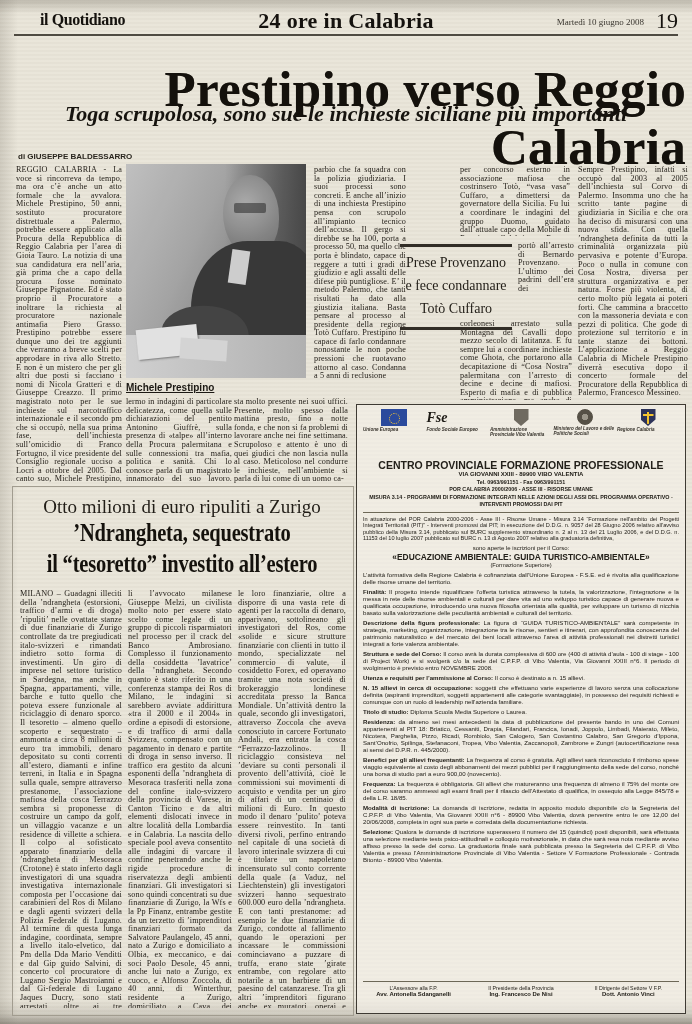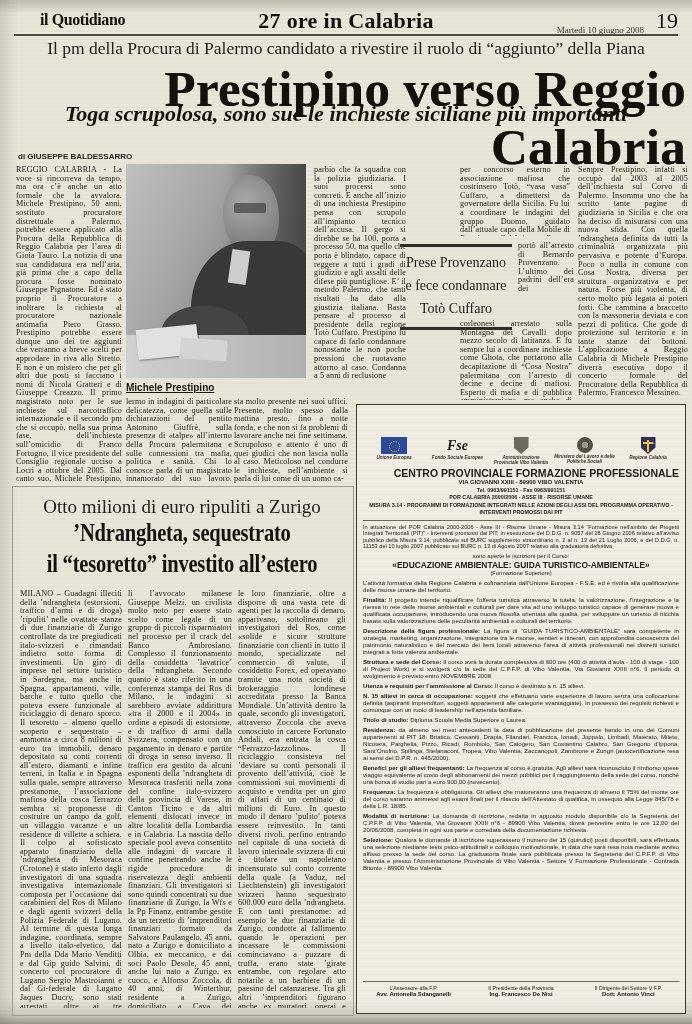--- a/index.html
+++ b/index.html
@@ -10,21 +10,21 @@
       linear-gradient(90deg, rgba(110,104,92,.22) 0, rgba(0,0,0,0) 18px),
       linear-gradient(270deg, rgba(110,104,92,.28) 0, rgba(0,0,0,0) 16px),
       linear-gradient(180deg, rgba(110,104,92,.35) 0, rgba(0,0,0,0) 14px),
       linear-gradient(0deg, rgba(90,85,75,.55) 0, rgba(90,85,75,.18) 10px, rgba(0,0,0,0) 26px);
     font-family:"Liberation Serif", serif;color:#26221c;padding-left:28px;}
   .abs{position:absolute;}
   
   .masthead{left:14px;top:8px;width:664px;height:26px;border-bottom:2px solid #4e4a41;}
   .brand{position:absolute;left:26px;top:3px;font-weight:bold;font-size:16px;letter-spacing:-0.4px;color:#15120e;}
   .section-title{position:absolute;left:0;right:0;top:0;text-align:center;font-weight:bold;font-size:22px;letter-spacing:.3px;color:#15120e;}
-  .dateline{position:absolute;right:34px;top:17px;font-size:9px;color:#3a362f;}
+  .dateline{position:absolute;right:34px;top:9px;font-size:9px;color:#3a362f;}
   .pageno{position:absolute;right:0;top:0;font-size:22px;color:#15120e;}
   
   .kicker{left:12px;top:38px;width:668px;text-align:center;font-size:17.5px;color:#211d17;}
   .headline{left:6px;top:60px;width:680px;text-align:right;font-weight:bold;font-size:51px;letter-spacing:.3px;color:#14110c;text-shadow:0 0 .5px rgba(20,15,5,.6);}
   .subhead{left:6px;top:101px;width:680px;text-align:center;font-weight:bold;font-style:italic;font-size:22px;color:#16130e;}
   .byline{left:18px;top:152px;width:130px;font-family:"Liberation Sans",sans-serif;font-weight:bold;font-size:8px;color:#2a261f;white-space:nowrap;}
   
   .col{position:absolute;font-size:8.2px;line-height:8.6px;letter-spacing:.1px;text-align:justify;overflow:hidden;color:#26221c;}
   
   .photo{left:126px;top:164px;width:180px;height:214px;overflow:hidden;background:#9b968a;filter:grayscale(1) contrast(.95);}
@@ -45,31 +45,31 @@
   .pullquote{left:400px;top:238px;width:112px;height:76px;border-top:3px solid #322e27;border-bottom:3px solid #322e27;padding-top:4px;text-align:center;font-size:14px;line-height:23px;color:#211d17;margin-top:6px;}
   
   .art2box{left:12px;top:486px;width:340px;height:528px;border:1px solid #a19c8f;}
   .kicker2{left:12px;top:496px;width:340px;text-align:center;font-size:19px;color:#211d17;}
   .head2{left:12px;top:518px;width:340px;text-align:center;font-weight:bold;font-size:20.5px;line-height:24.5px;letter-spacing:-0.2px;transform:scaleY(1.22);transform-origin:top center;color:#14110c;}
   
   .ad{left:356px;top:404px;width:330px;height:610px;border:1.5px solid #3e3a33;background:rgba(246,243,235,.55);
       font-family:"Liberation Sans",sans-serif;color:#23201a;padding:0;box-sizing:border-box;}
   .ad-inner{position:absolute;left:6px;top:4px;right:6px;bottom:30px;overflow:hidden;}
   .logos{display:flex;justify-content:space-between;align-items:flex-start;height:38px;}
-  .logo-cell{width:62px;text-align:center;margin-top:28px;}
+  .logo-cell{width:62px;text-align:left;}
   .logo-cap{display:block;font-size:4.6px;font-weight:bold;font-style:italic;line-height:5px;color:#37332c;margin-top:1px;}
   .icon-eu{width:26px;height:17px;background:#2b4a9c;margin:0 auto;position:relative;}
   .icon-eu span{position:absolute;left:8px;top:3.5px;width:9px;height:9px;border:1px dotted #f4c430;border-radius:50%;}
   .icon-fse{font-family:"Liberation Serif",serif;font-style:italic;font-weight:bold;font-size:14px;line-height:17px;color:#1d1a15;}
   .icon-shield{width:15px;height:17px;margin:0 auto;background:#6f6a60;clip-path:polygon(0 0,100% 0,100% 62%,50% 100%,0 62%);}
   .icon-circle{width:16px;height:16px;margin:0 auto;border-radius:50%;background:radial-gradient(circle,#9b968a 30%,#555046 32%);border:1px solid #555046;box-sizing:border-box;}
   .icon-cal{width:15px;height:17px;margin:0 auto;clip-path:polygon(0 0,100% 0,100% 62%,50% 100%,0 62%);
       background:linear-gradient(#f4c430,#f4c430) 50% 35%/70% 2px no-repeat,
                  linear-gradient(#f4c430,#f4c430) 50% 50%/2px 70% no-repeat,#2c3258;}
-  .ad-org{text-align:right;font-weight:bold;font-size:10.5px;line-height:12px;margin-top:20px;}
+  .ad-org{text-align:center;font-weight:bold;font-size:10.5px;line-height:12px;margin-top:12px;}
   .ad-line{text-align:center;font-weight:bold;font-size:6px;line-height:7.5px;}
   .ad-line.sm{font-size:5.4px;font-weight:bold;}
   .ad-rule{border-top:1px solid #6d6density86157;border-top:1px solid #6d6857;margin:3px 0;}
   .ad-intro{font-size:5.6px;line-height:6.6px;text-align:justify;margin-top:2px;}
   .ad-open{text-align:center;font-size:6px;margin-top:3px;}
   .ad-course{text-align:center;font-weight:bold;font-size:8.4px;line-height:9.5px;margin-top:2px;}
   .ad-course-sub{text-align:center;font-size:5.8px;margin-bottom:3px;}
   .ad-sections p{margin:0 0 3px 0;font-size:6.1px;line-height:7px;text-align:justify;}
   .ad-sections b{font-weight:bold;}
   .ad-foot{position:absolute;left:6px;right:6px;bottom:4px;height:24px;border-top:1px solid #6d6857;display:flex;justify-content:space-between;padding-top:3px;}
@@ -77,26 +77,25 @@
   .sig .role{font-size:5.3px;line-height:6px;}
   .sig .name{font-size:5.9px;font-weight:bold;line-height:7px;}
 </style>
 </head>
 <body>
 
 <div class="page">
 
   <div class="abs masthead">
     <div class="brand">il Quotidiano</div>
-    <div class="section-title">27 ore in Calabria</div>
+    <div class="section-title">24 ore in Calabria</div>
     <div class="dateline">Martedì 10 giugno 2008</div>
     <div class="pageno">19</div>
   </div>
 
-  <div class="abs kicker">Il pm della Procura di Palermo candidato a rivestire il ruolo di “aggiunto” della Piana</div>
   <div class="abs headline">Prestipino verso Reggio Calabria</div>
   <div class="abs subhead">Toga scrupolosa, sono sue le inchieste siciliane più importanti</div>
   <div class="abs byline">di GIUSEPPE BALDESSARRO</div>
 
   <div class="abs photo">
     <div class="ph-bg"></div>
     <div class="ph-shade"></div>
     <div class="ph-head"></div>
     <div class="ph-glass"></div>
     <div class="ph-body"></div>

